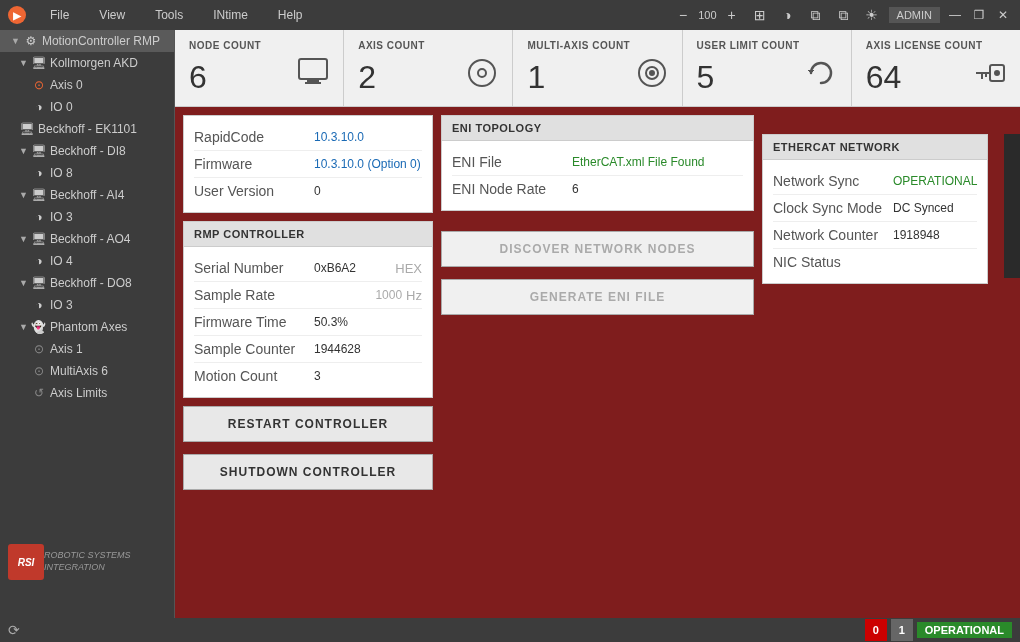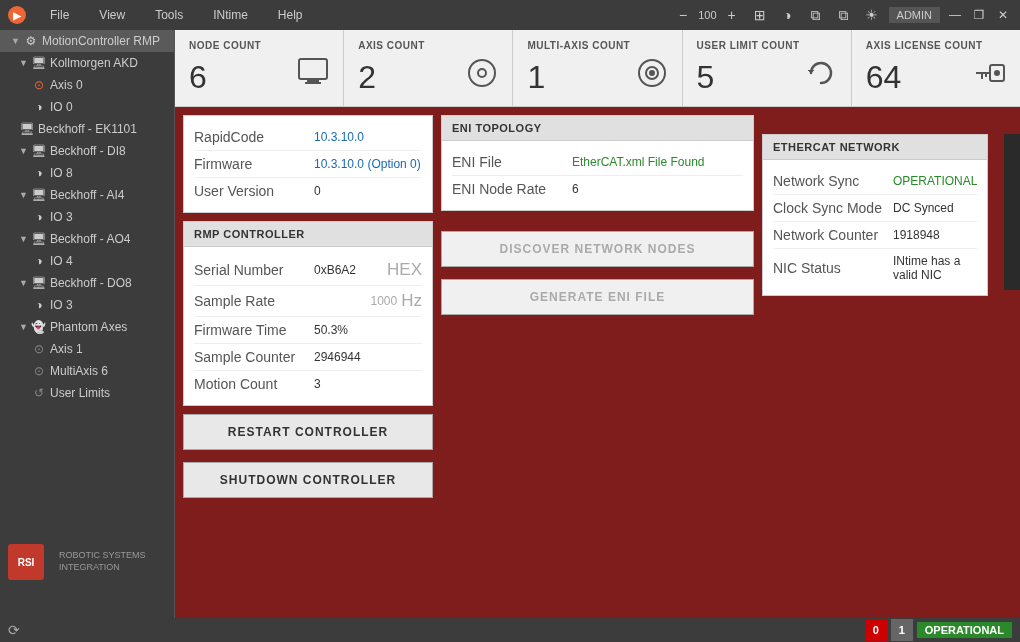--- a/index.html
+++ b/index.html
@@ -49,21 +49,21 @@
     .card { background: white; border: 1px solid #ccc; padding: 0; }
     .card-header { background: #e0e0e0; padding: 6px 10px; font-size: 11px; font-weight: bold; letter-spacing: 0.5px; color: #333; border-bottom: 1px solid #ccc; }
     .card-body { padding: 8px 10px; }
     .card-row { display: flex; align-items: center; padding: 5px 0; border-bottom: 1px solid #eee; }
     .card-row:last-child { border-bottom: none; }
     .card-row-label { width: 120px; color: #555; font-size: 14px; flex-shrink: 0; }
     .card-row-value { color: #333; font-size: 12px; flex: 1; }
     .card-row-value.green { color: #2a8a2a; }
     .card-row-value.blue { color: #1a6ab5; }
     .card-row-value.muted { color: #aaa; text-align: right; }
-    .card-row-suffix { color: #aaa; font-size: 17px; margin-left: 4px; }
+    .card-row-suffix { color: #aaa; font-size: 13px; margin-left: 4px; }
 
     
     .left-panel { display: flex; flex-direction: column; gap: 8px; width: 250px; flex-shrink: 0; }
 
     
     .center-panel { display: flex; flex-direction: column; gap: 20px; flex: 1; }
 
     
     .right-panel { display: flex; flex-direction: column; gap: 8px; width: 250px; flex-shrink: 0; }
 
@@ -198,24 +198,24 @@
       <span>Axis 1</span>
     </div>
     <div class="sidebar-item">
       <span class="indent" style="width:24px"></span>
       <span class="sidebar-icon" style="color:#888;">⊙</span>
       <span>MultiAxis 6</span>
     </div>
     <div class="sidebar-item">
       <span class="indent" style="width:24px"></span>
       <span class="sidebar-icon" style="color:#888;">↺</span>
-      <span>User Limits</span>
-    </div>
-
-    <div style="position:absolute; bottom:30px; left:0; width:175px; padding:8px; display:flex; align-items:center; gap:15px;">
+      <span>Axis Limits</span>
+    </div>
+
+    <div style="position:absolute; bottom:30px; left:0; width:175px; padding:8px; display:flex; align-items:center; gap:0;font-style:italic;">
       <div style="width:36px; height:36px; background:#c0392b; border-radius:3px; display:flex; align-items:center; justify-content:center; color:white; font-size:10px; font-weight:bold; flex-shrink:0;">RSI</div>
       <div style="font-size:9px; color:#999; line-height:1.3;">ROBOTIC SYSTEMS
 INTEGRATION</div>
     </div>
   </div>
 
   <div class="content-area" style="overflow-x: hidden;">
 
     <div class="stats-row">
       <div class="stat-box">
@@ -318,21 +318,21 @@
               <div class="card-row-label">Sample Rate</div>
               <div class="card-row-value muted">1000</div>
               <div class="card-row-suffix">Hz</div>
             </div>
             <div class="card-row">
               <div class="card-row-label">Firmware Time</div>
               <div class="card-row-value">50.3%</div>
             </div>
             <div class="card-row">
               <div class="card-row-label">Sample Counter</div>
-              <div class="card-row-value">2946944</div>
+              <div class="card-row-value">1944628</div>
             </div>
             <div class="card-row">
               <div class="card-row-label">Motion Count</div>
               <div class="card-row-value">3</div>
             </div>
           </div>
         </div>
 
         <div style="display:flex; flex-direction:column; gap:6px;">
           <button class="action-btn">RESTART CONTROLLER</button>
@@ -376,21 +376,20 @@
             <div class="card-row">
               <div class="card-row-label">Clock Sync Mode</div>
               <div class="card-row-value">DC Synced</div>
             </div>
             <div class="card-row">
               <div class="card-row-label">Network Counter</div>
               <div class="card-row-value">1918948</div>
             </div>
             <div class="card-row">
               <div class="card-row-label">NIC Status</div>
-              <div class="card-row-value">INtime has a valid NIC</div>
             </div>
           </div>
         </div>
 
         <div style="flex:1;"></div>
 
         <button class="action-btn shutdown-network">SHUTDOWN NETWORK</button>
 
       </div>
 

